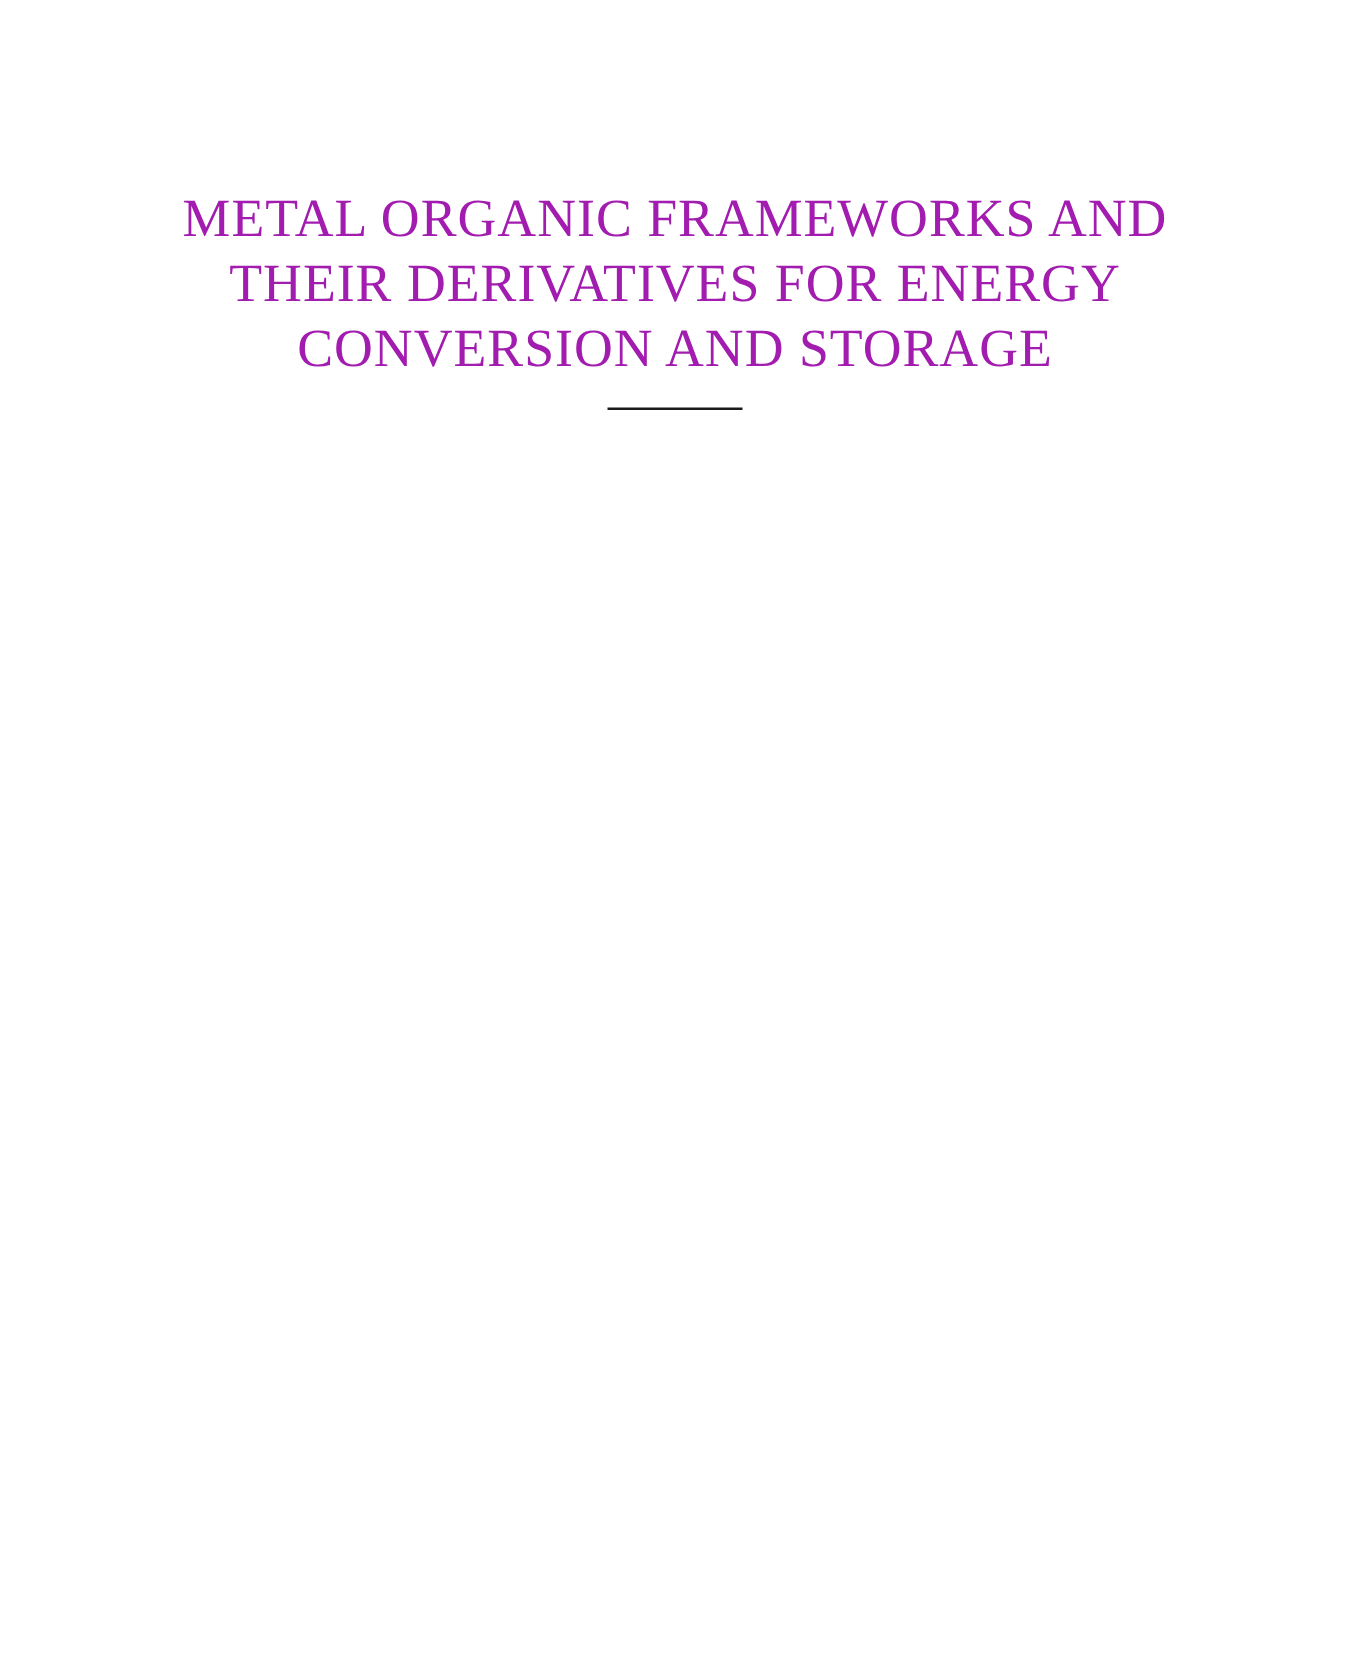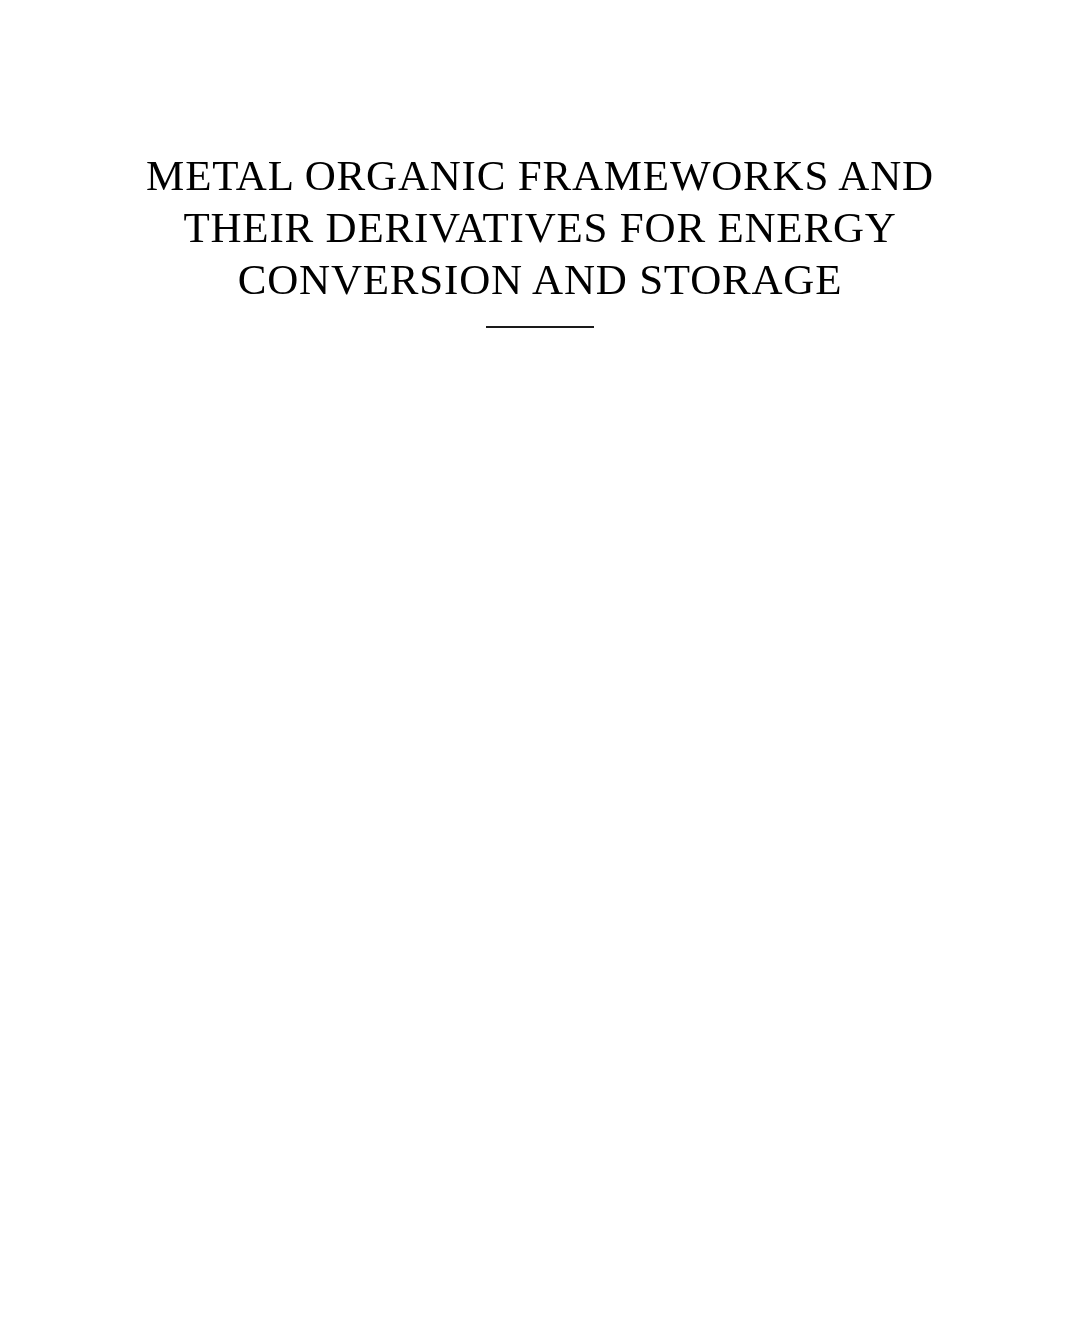--- a/index.html
+++ b/index.html
@@ -23,21 +23,21 @@
     text-align: center;
   }
   .doc-title {
     margin: 0;
     padding: 0;
     font-family: "Liberation Serif", serif;
     font-weight: 400;
     font-size: 43px;
     line-height: 52px;
     letter-spacing: 0.8px;
-    color: #000000;
+    color: #a21caf;
     white-space: pre-line;
   }
   .title-rule-wrap {
     margin-top: 20px;
     display: flex;
     justify-content: center;
   }
   .title-rule {
     width: 108px;
     height: 2px;

